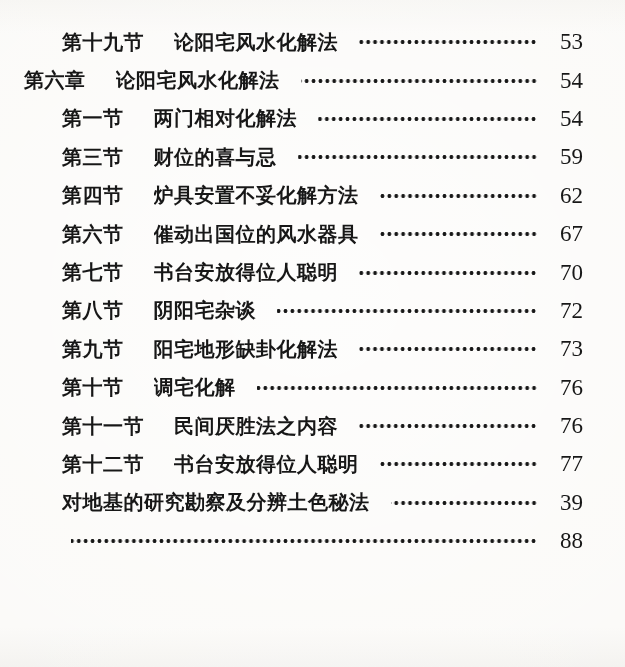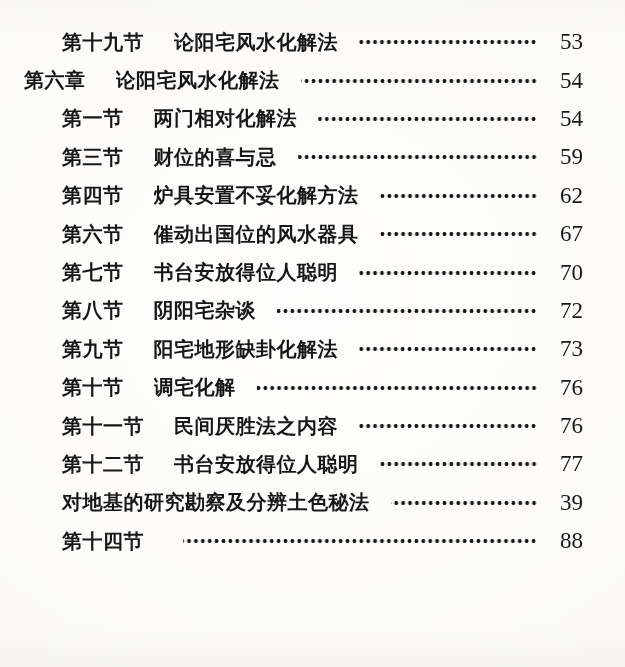--- a/index.html
+++ b/index.html
@@ -150,18 +150,17 @@
     <span class="toc-page-num">77</span>
   </div>
 
   <div class="toc-row section">
     <span class="toc-title">对地基的研究勘察及分辨土色秘法</span>
     <span class="dot-leader"></span>
     <span class="toc-page-num">39</span>
   </div>
 
   <div class="toc-row section">
-    <span class="toc-label">第十四节</span>
     <span class="dot-leader"></span>
     <span class="toc-page-num">88</span>
   </div>
 </div>
 </div>
 
 </body></html>

